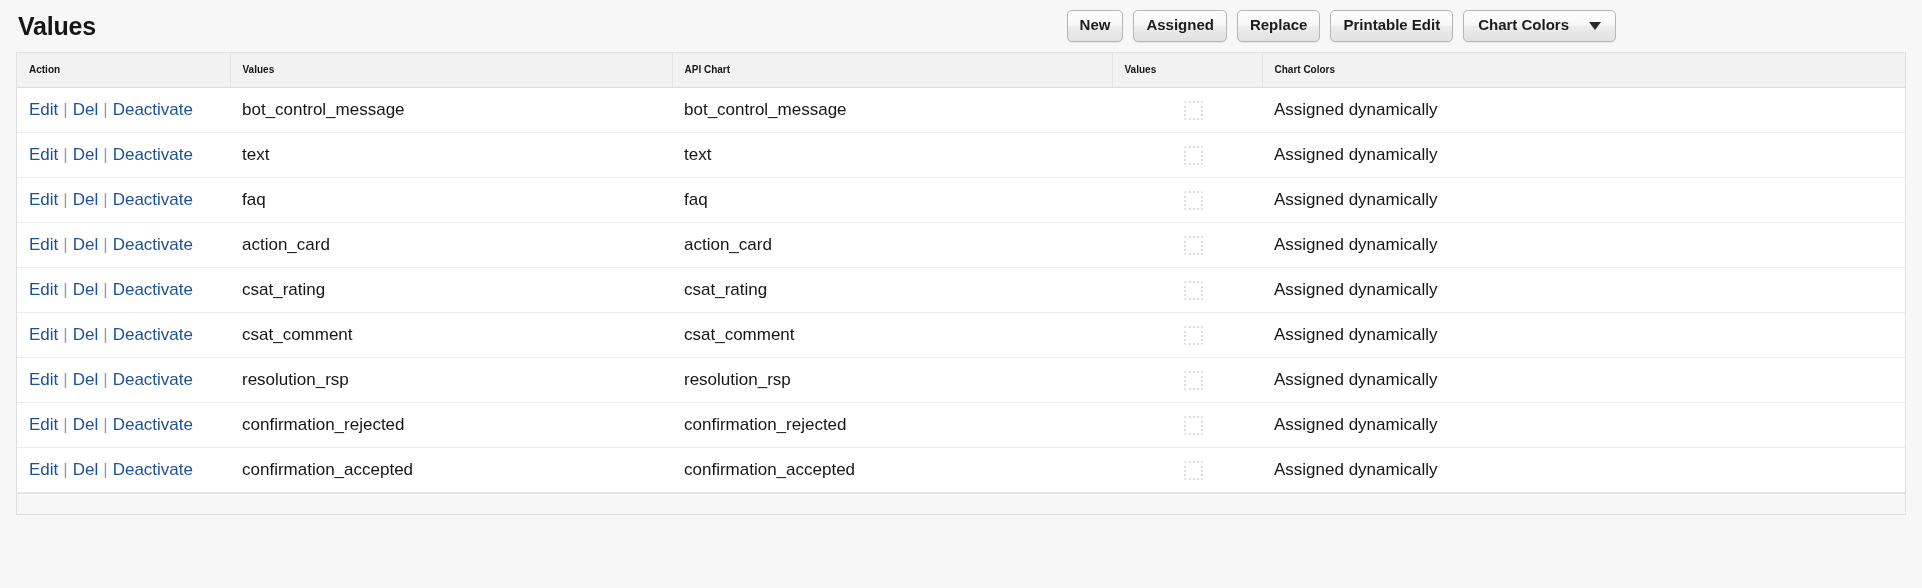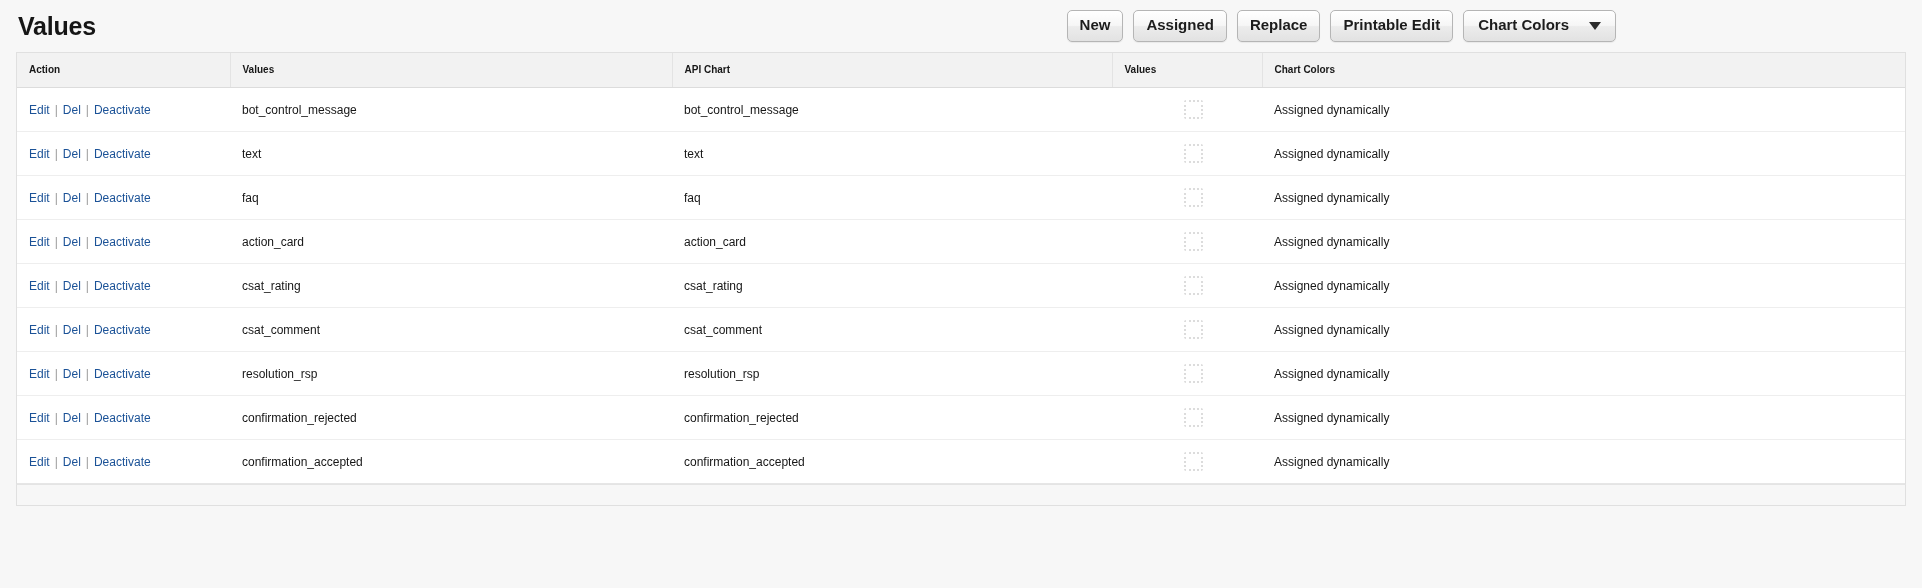--- a/index.html
+++ b/index.html
@@ -92,21 +92,21 @@
     padding: 11px 0 12px 12px;
     border-right: 1px solid #e3e3e3;
     border-bottom: 1px solid #dcdcdc;
     box-sizing: border-box;
     white-space: nowrap;
   }
   table.values-table thead th.last {
     border-right: none;
   }
   table.values-table tbody td {
-    font-size: 12px;
+    font-size: 17px;
     color: #161616;
     padding: 12px 0 12px 12px;
     border-bottom: 1px solid #eeeeee;
     background: #ffffff;
     box-sizing: border-box;
     height: 41px;
     vertical-align: middle;
     white-space: nowrap;
     overflow: hidden;
   }

